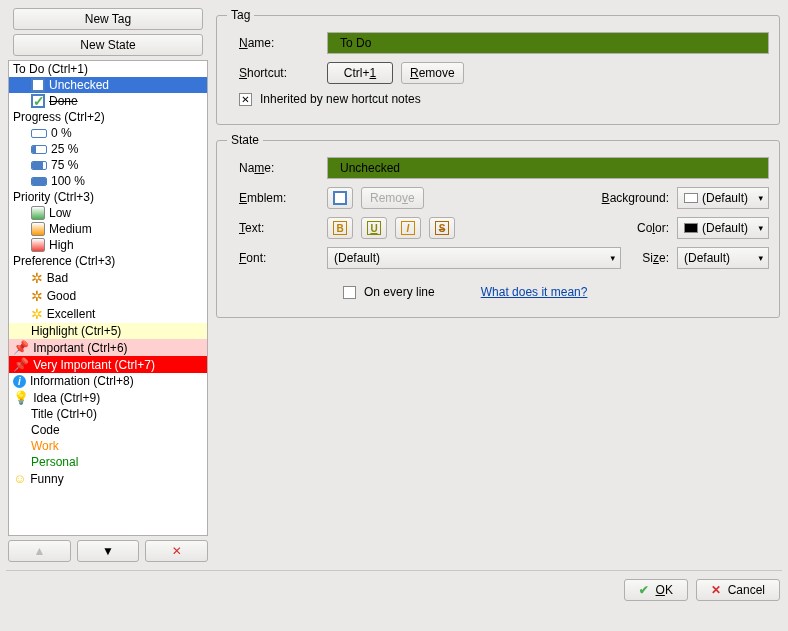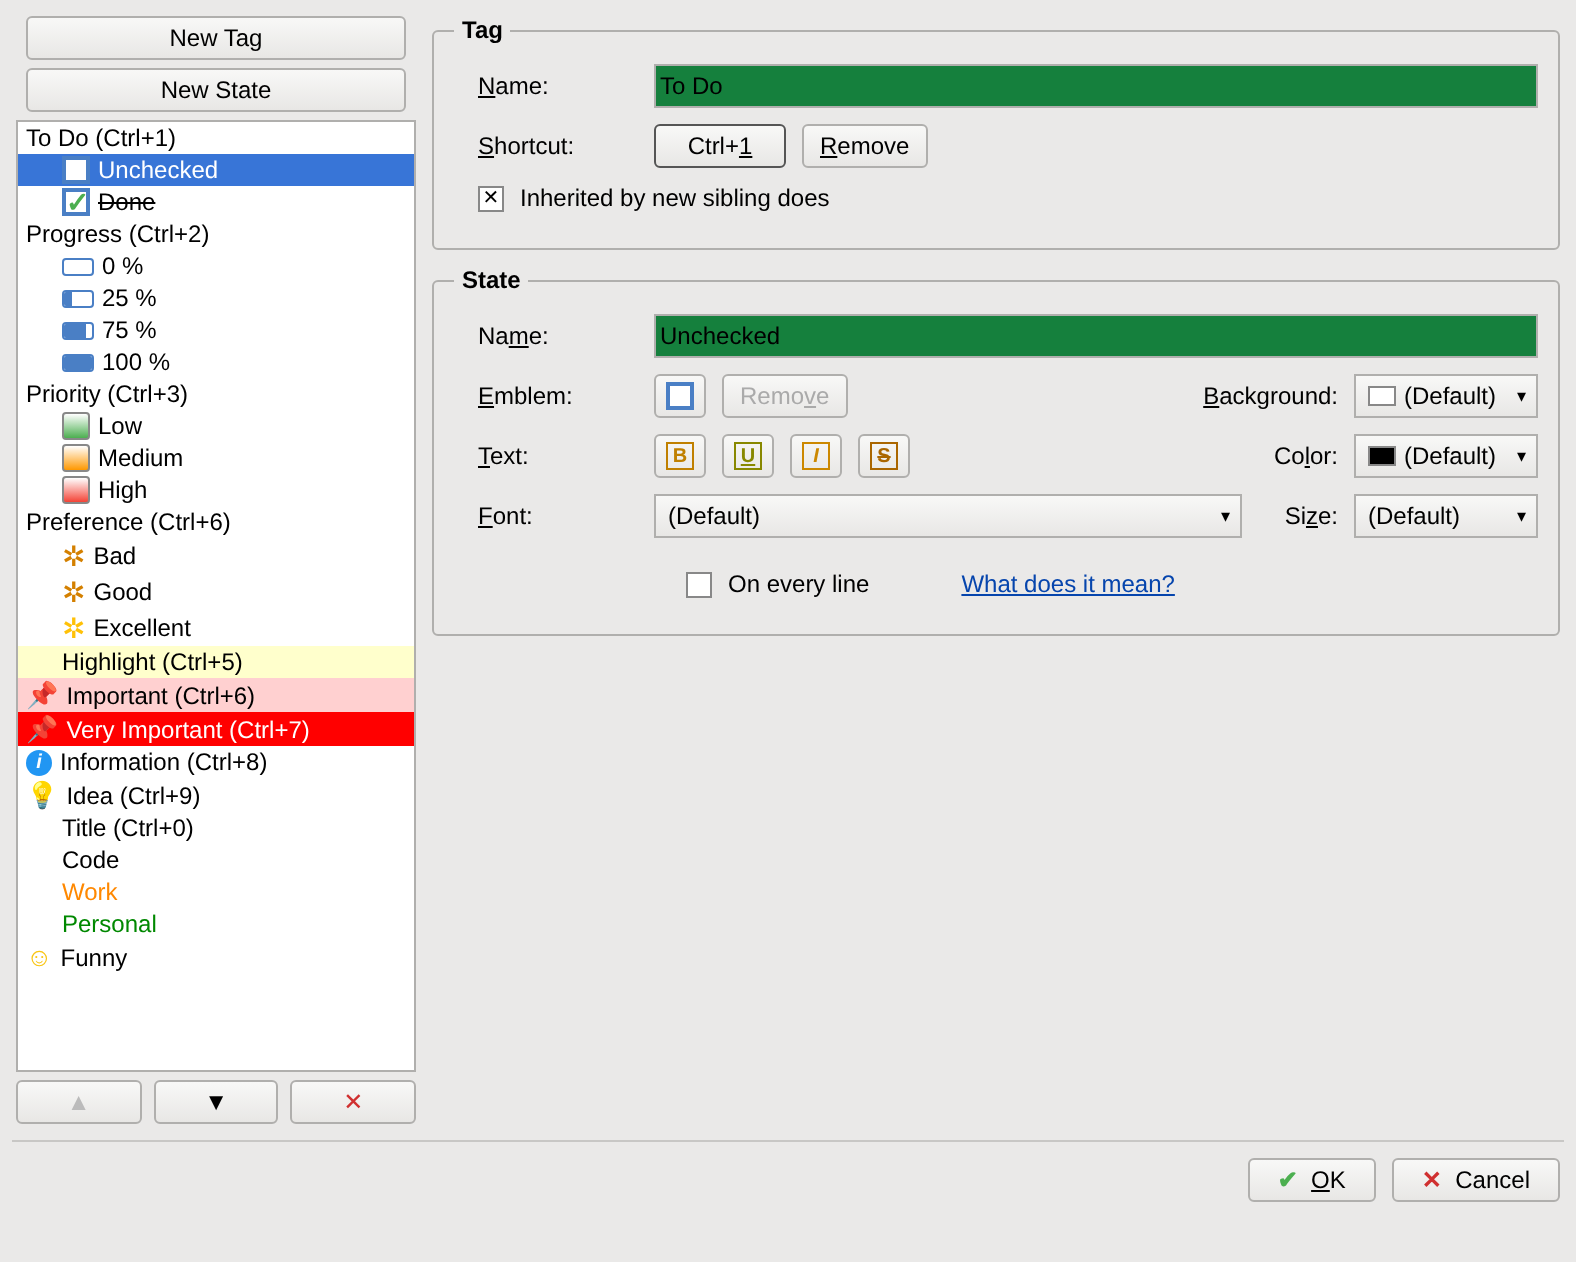--- a/index.html
+++ b/index.html
@@ -32,26 +32,26 @@
 .info{background:#2196f3;color:#fff;border-radius:50%;width:13px;height:13px;font-style:italic;font-weight:bold;font-size:10px;display:inline-flex;align-items:center;justify-content:center;}
 .bulb{font-size:13px;}
 .smile{color:#f9c513;font-size:13px;}
 .bold{font-weight:normal;text-align:center;}
 .orange{color:#ff8800;}
 .green{color:#008800;}
 .brow{display:flex;gap:6px;}
 .brow .btn{flex:1;}
 .right{flex:1;display:flex;flex-direction:column;gap:8px;}
 fieldset{border:1px solid #b0afad;border-radius:3px;padding:10px;}
-legend{padding:0 4px;font-weight:bold;}
+legend{padding:0 4px;}
 .row{display:flex;align-items:center;gap:8px;margin-bottom:8px;margin-left:12px;}
 .lbl{width:80px;}
 .lbl2{width:80px;text-align:right;}
 .u{text-decoration:underline;}
-.inp{flex:1;border:1px solid #b0afad;padding:3px 2px;background:#15803d;height:22px;}
+.inp{flex:1;border:1px solid #b0afad;padding:3px 12px;background:#4d7c0f;height:22px;}
 .sel-box{border:1px solid #b0afad;background:linear-gradient(#f8f8f7,#e8e7e5);padding:2px 18px 2px 6px;height:22px;position:relative;cursor:pointer;display:flex;align-items:center;}
 .sel-box:after{content:"▾";position:absolute;right:5px;font-size:9px;}
 .cb{width:13px;height:13px;border:1px solid #888;background:#fff;display:inline-flex;align-items:center;justify-content:center;font-size:10px;}
 .ibtn{width:26px;height:22px;border:1px solid #b0afad;border-radius:3px;background:linear-gradient(#f8f8f7,#e8e7e5);display:flex;align-items:center;justify-content:center;cursor:pointer;}
 .embox{width:14px;height:14px;border:2px solid #4a7fc5;background:#fff;}
 .link{color:#0645ad;text-decoration:underline;cursor:pointer;}
 .disabled{color:#aaa;}
 .sep{border-top:1px solid #c8c7c5;margin:0 6px;}
 .footer{display:flex;justify-content:flex-end;padding:8px;gap:8px;}
 .fbtn{padding:3px 14px;}
@@ -117,21 +117,21 @@
         </div>
         <div class="ti ind1">
           <span class="ico pri medp"></span>
           <span>Medium</span>
         </div>
         <div class="ti ind1">
           <span class="ico pri higp"></span>
           <span>High</span>
         </div>
         <div class="ti ">
-          <span>Preference (Ctrl+6)</span>
+          <span>Preference (Ctrl+3)</span>
         </div>
         <div class="ti ind1">
           <span class="star">✲</span>
           <span>Bad</span>
         </div>
         <div class="ti ind1">
           <span class="star">✲</span>
           <span>Good</span>
         </div>
         <div class="ti ind1">
@@ -194,21 +194,21 @@
           <span class="lbl"><span class="u">N</span>ame:</span>
 <input class="inp" value="To Do" style="">
         </div>
 <div class="row">
           <span class="lbl"><span class="u">S</span>hortcut:</span>
 <button class="btn" style="width:66px;border:1px solid #555">Ctrl+<span class="u">1</span></button>
 <button class="btn"><span class="u">R</span>emove</button>
         </div>
 <div class="row">
           <span class="cb">✕</span>
-<span>Inherited by new sibling does</span>
+<span>Inherited by new hortcut notes</span>
         </div>
 </fieldset>
 
 <fieldset>
 <legend>State</legend>
 <div class="row">
           <span class="lbl">Na<span class="u">m</span>e:</span>
 <input class="inp" value="Unchecked" style="">
         </div>
 <div class="row">

